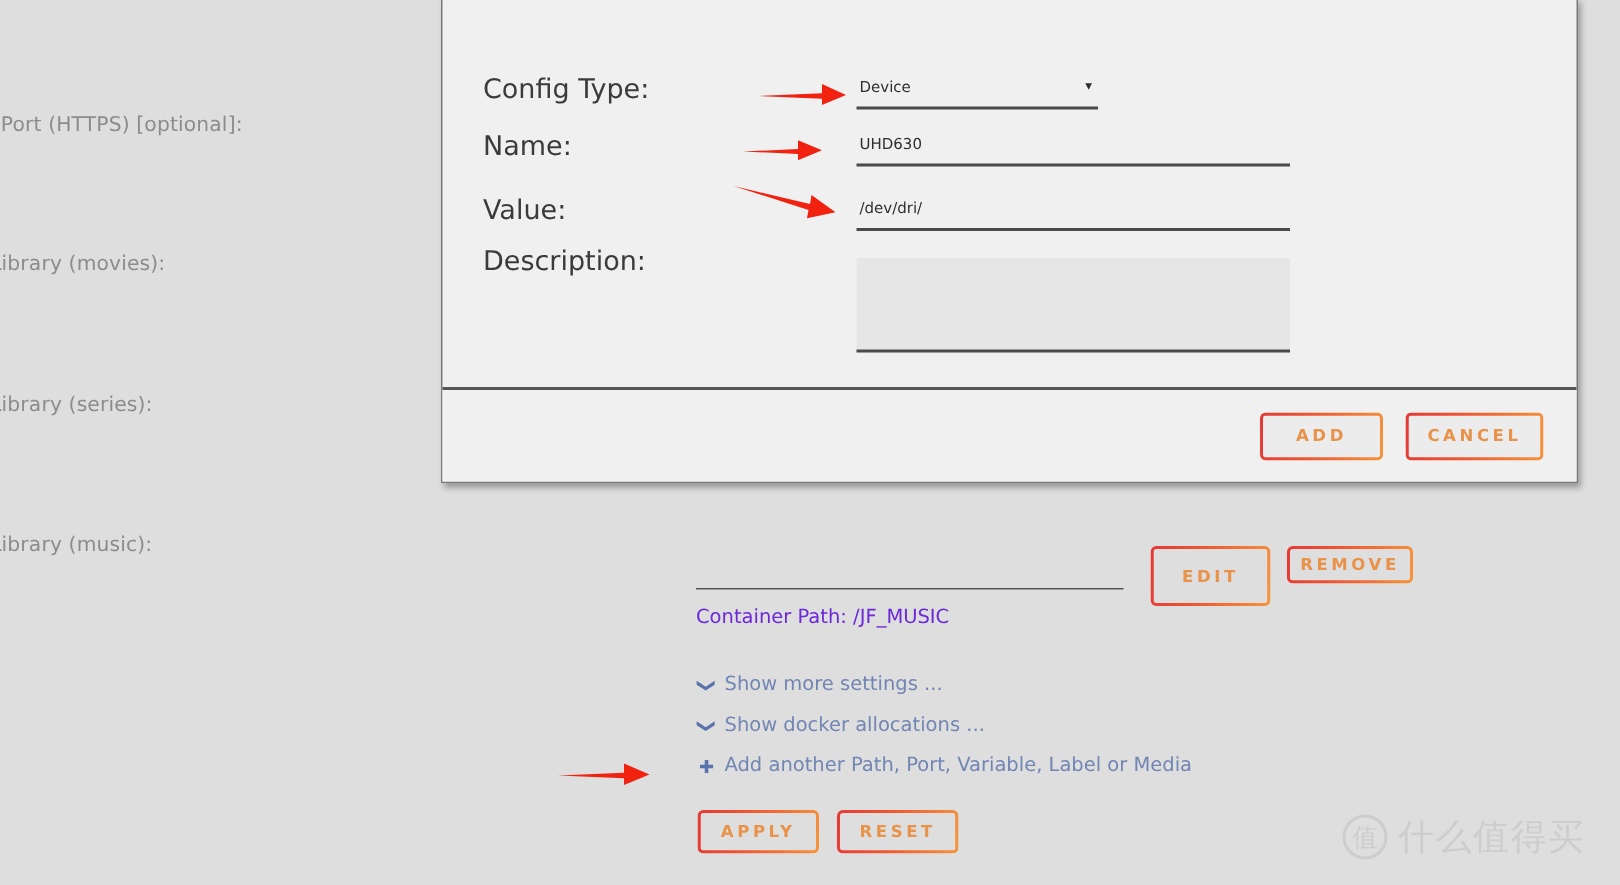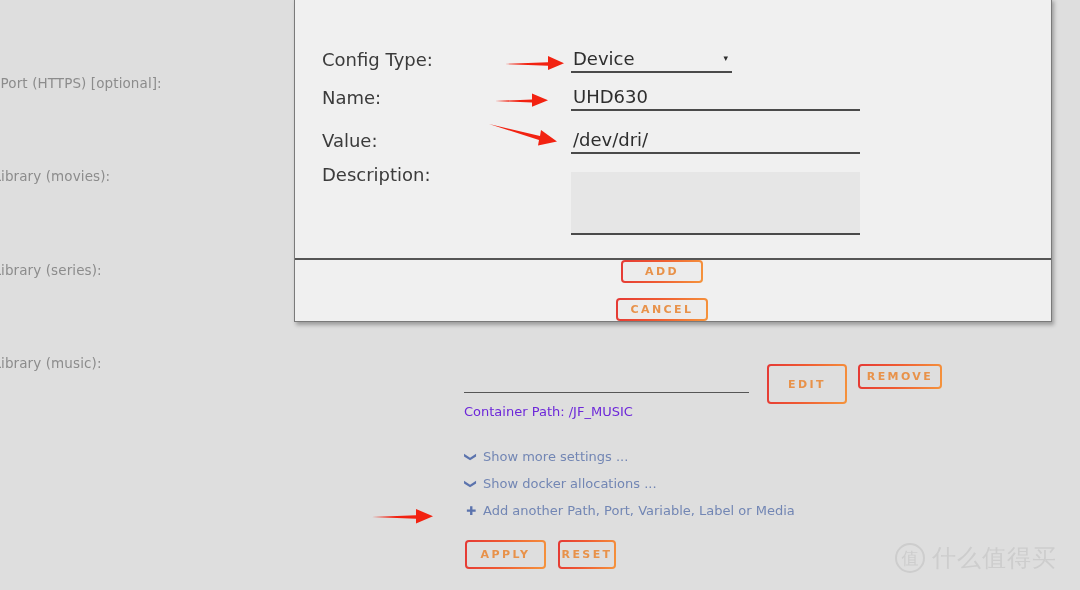--- a/index.html
+++ b/index.html
@@ -89,21 +89,21 @@
     position: absolute;
     left: 276px;
     top: -4px;
     border-bottom: 2px solid #4a4a4a;
     box-sizing: border-box;
     height: 28px;
     display: flex;
     align-items: center;
   }
   .field-text {
-    font-size: 18px;
+    font-size: 10px;
     color: #2e2e2e;
     white-space: nowrap;
     padding-left: 2px;
   }
   .select-field { width: 161px; justify-content: space-between; padding-right: 4px; }
   .text-field   { width: 289px; }
   .caret {
     font-size: 9px;
     color: #2e2e2e;
     line-height: 1;
@@ -127,21 +127,20 @@
     bottom: 0;
     height: 63px;
     border-top: 2px solid #555;
     background: #f0f0f0;
     display: flex;
     align-items: center;
     justify-content: flex-end;
     padding-right: 22px;
     gap: 15px;
     box-sizing: border-box;
-    flex-direction: column;
   }
 
   
   .gbtn {
     position: relative;
     display: inline-flex;
     align-items: center;
     justify-content: center;
     background: #ececec;
     border: 2px solid transparent;
@@ -162,21 +161,21 @@
   .gbtn.on-gray {
     background-image:
       linear-gradient(#dedede, #dedede),
       linear-gradient(100deg, #e53935 0%, #ef5a32 45%, #f5943c 100%);
   }
   .btn-add    { width: 82px;  height: 32px; }
   .btn-cancel { width: 92px;  height: 32px; }
   .btn-edit   { position:absolute; left:767px; top:364px; width: 80px; height: 40px; }
   .btn-remove { position:absolute; left:858px; top:364px; width: 84px; height: 25px; }
   .btn-apply  { position:absolute; left:465px; top:540px; width: 81px; height: 29px; }
-  .btn-reset  { position:absolute; left:558px; top:540px; width: 58px; height: 29px; }
+  .btn-reset  { position:absolute; left:558px; top:540px; width: 81px; height: 29px; }
 
   
   .path-underline {
     position: absolute;
     left: 464px;
     top: 392px;
     width: 285px;
     height: 0;
     border-bottom: 1.5px solid #565656;
   }

